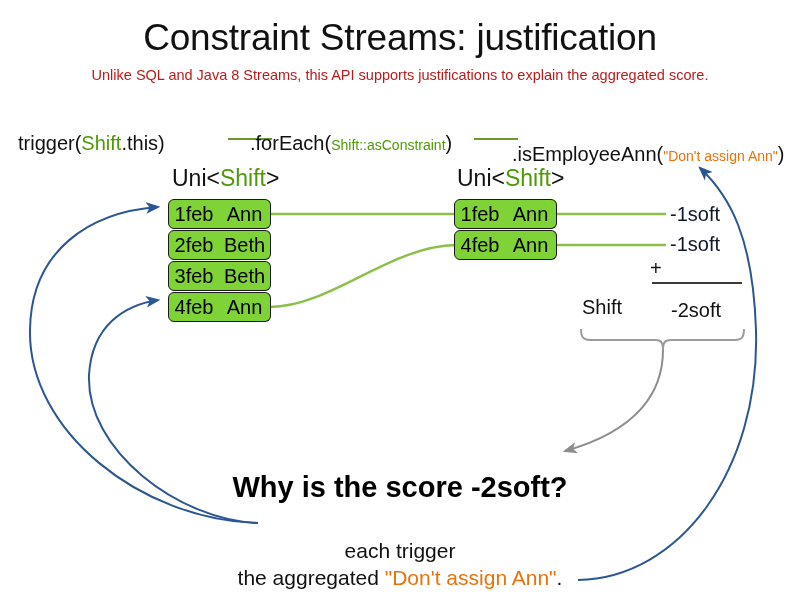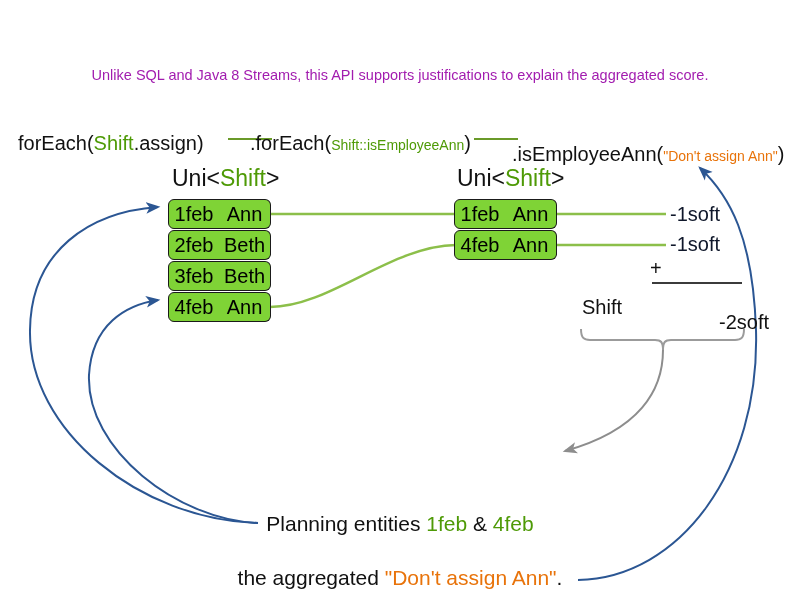--- a/index.html
+++ b/index.html
@@ -43,21 +43,21 @@
     white-space: nowrap;
   }
   .subtitle {
     position: absolute;
     left: 0;
     top: 66px;
     width: 800px;
     text-align: center;
     font-size: 14.5px;
     line-height: 18px;
-    color: #a21caf;
+    color: #b91c1c;
     white-space: nowrap;
   }
   
   .code {
     position: absolute;
     font-size: 20px;
     line-height: 24px;
     color: #111111;
     white-space: nowrap;
   }
@@ -164,26 +164,25 @@
     left: 582px;
     top: 297px;
     font-size: 20px;
     line-height: 20px;
     color: #111111;
     white-space: nowrap;
   }
   #score-total {
     position: absolute;
     left: 671px;
-    top: 312px;
-    font-size: 20px;
-    line-height: 20px;
-    color: #111111;
-    white-space: nowrap;
-    margin-left: 48px;
+    top: 300px;
+    font-size: 20px;
+    line-height: 20px;
+    color: #111111;
+    white-space: nowrap;
   }
 
   
   #why-question {
     position: absolute;
     left: 0;
     top: 470px;
     width: 800px;
     text-align: center;
     font-size: 29px;
@@ -206,20 +205,21 @@
   .explain-line .o { color: #e8730a; }
   #explain-1 { top: 511px; }
   #explain-2 { top: 538px; }
   #explain-3 { top: 565px; }
 </style>
 </head>
 <body>
 
 <div id="slide">
 
+  <div class="title">Constraint Streams: justification</div>
   <div class="subtitle">Unlike SQL and Java 8 Streams, this API supports justifications to explain the aggregated score.</div>
 
   <svg id="art" viewBox="0 0 800 600" xmlns="http://www.w3.org/2000/svg">
     <defs>
       <marker id="blue-head" markerWidth="9" markerHeight="9" refX="6" refY="3.2" orient="auto" markerUnits="strokeWidth">
         <path d="M0,0.3 L7.2,3.2 L0,6.1 L1.8,3.2 Z" fill="#2b5693"></path>
       </marker>
       <marker id="gray-head" markerWidth="9" markerHeight="9" refX="6" refY="3.2" orient="auto" markerUnits="strokeWidth">
         <path d="M0,0.3 L7.2,3.2 L0,6.1 L1.8,3.2 Z" fill="#8d8d8d"></path>
       </marker>
@@ -240,25 +240,25 @@
     <path d="M663,350 C663,390 640,430 565,451" fill="none" stroke="#8d8d8d" stroke-width="2" marker-end="url(#gray-head)"></path>
 
     <path d="M258,523 C140,520 28,430 30,330 C31,250 90,212 158,207" fill="none" stroke="#2b5693" stroke-width="2" marker-end="url(#blue-head)"></path>
 
     <path d="M258,523 C178,520 86,450 89,375 C92,324 126,305 158,300" fill="none" stroke="#2b5693" stroke-width="2" marker-end="url(#blue-head)"></path>
 
     <path d="M578,580 C680,578 760,470 756,330 C753,238 730,196 700,168" fill="none" stroke="#2b5693" stroke-width="2" marker-end="url(#blue-head)"></path>
   </svg>
 
   <div class="code" id="code-foreach">
-    <span>forEach(</span><span class="g">Shift</span><span>.assign)</span>
+    <span>trigger(</span><span class="g">Shift</span><span>.this)</span>
   </div>
 
   <div class="code" id="code-filter">
-    <span>.forEach(</span><span class="g small">Shift::isEmployeeAnn</span><span>)</span>
+    <span>.forEach(</span><span class="g small">Shift::asConstraint</span><span>)</span>
   </div>
 
 
   <div class="code" id="code-asconstraint">
     <span>.isEmployeeAnn(</span><span class="o small">"Don't assign Ann"</span><span>)</span>
   </div>
 
   <div class="uni-label" id="uni-left">
     <span>Uni&lt;</span><span class="g">Shift</span><span>&gt;</span>
   </div>
@@ -297,23 +297,22 @@
   </div>
 
   <div class="soft-label" id="soft-1">-1soft</div>
   <div class="soft-label" id="soft-2">-1soft</div>
 
   <div id="sum-plus">+</div>
   <div id="sum-rule"></div>
   <div id="score-word">Shift</div>
   <div id="score-total">-2soft</div>
 
-
-  <div class="explain-line" id="explain-1">
-    <span>Planning entities </span><span class="g">1feb</span><span> &amp; </span><span class="g">4feb</span>
-  </div>
-
+  <div id="why-question">Why is the score -2soft?</div>
+
+
+  <div class="explain-line" id="explain-2">each trigger</div>
 
   <div class="explain-line" id="explain-3">
     <span>the aggregated </span><span class="o">"Don't assign Ann"</span><span>.</span>
   </div>
 
 </div>
 
 </body></html>

